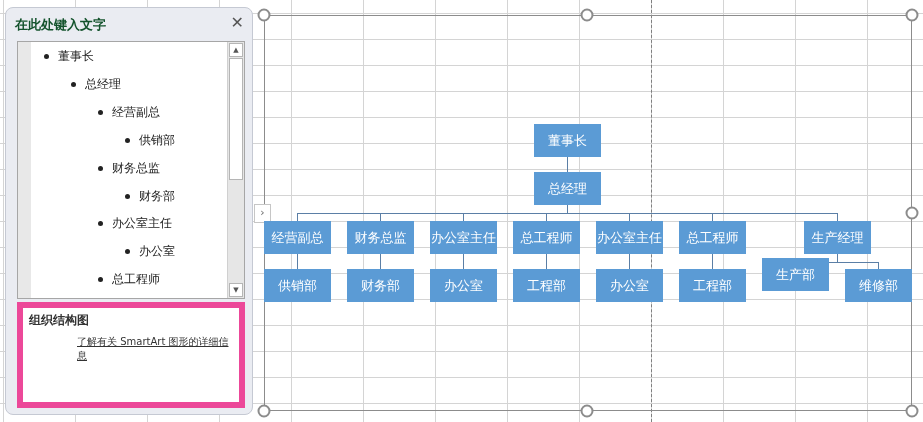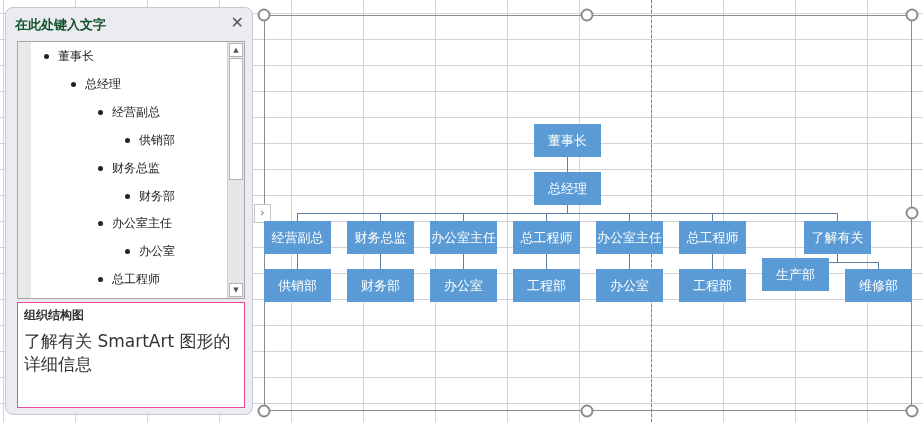--- a/index.html
+++ b/index.html
@@ -23,24 +23,24 @@
   .ptitle{position:absolute;left:9px;top:8px;font-size:13px;font-weight:bold;color:#14532d;}
   .pclose{position:absolute;right:8px;top:5px;font-size:16px;color:#555;cursor:pointer;}
   .listbox{position:absolute;left:11px;top:33px;width:228px;height:258px;background:#fff;border:1px solid #a6a6a6;box-sizing:border-box;}
   .gutter{position:absolute;left:0;top:0;width:13px;height:100%;background:#e8e8e8;}
   .items{position:absolute;left:13px;top:0;right:17px;bottom:0;overflow:hidden;}
   .item{position:absolute;font-size:12px;color:#222;height:20px;line-height:20px;white-space:nowrap;}
   .item .dot{display:inline-block;width:5px;height:5px;background:#222;border-radius:50%;margin-right:9px;vertical-align:middle;}
   .sb{position:absolute;right:0;top:0;width:17px;height:100%;background:#e6e6e6;border-left:1px solid #d0d0d0;box-sizing:border-box;}
   .sb-btn{position:absolute;left:1px;width:14px;height:14px;background:#fff;border:1px solid #b5b5b5;box-sizing:border-box;font-size:7px;color:#555;text-align:center;line-height:12px;}
   .sb-thumb{position:absolute;left:1px;top:16px;width:14px;height:122px;background:#fff;border:1px solid #b5b5b5;box-sizing:border-box;}
-  .descbox{position:absolute;left:11px;top:294px;width:228px;height:106px;background:#fff;border:1px solid #ec4899;box-sizing:border-box;padding:4px 6px;}
+  .descbox{position:absolute;left:11px;top:294px;width:228px;height:106px;background:#fff;border:6px solid #ec4899;box-sizing:border-box;padding:4px 6px;}
   .dtitle{font-size:12px;font-weight:bold;color:#333;margin-bottom:3px;}
   .dtext{font-size:11.5px;color:#444;line-height:16px;}
-  .dlink{font-size:17px;color:#333;margin-top:6px;display:block;cursor:pointer;}
+  .dlink{font-size:10px;color:#333;text-decoration:underline;margin-top:6px;display:block;cursor:pointer;margin-left:48px;}
 </style>
 </head>
 <body>
 
 <div class="grid"></div>
 <div class="dash"></div>
 
 <div class="frame"></div>
 <div class="handle" style="left:264px;top:15px"></div>
 <div class="handle" style="left:587px;top:15px"></div>
@@ -76,21 +76,21 @@
 
 <div class="box" style="left:534px;top:124px">董事长</div>
 <div class="box" style="left:534px;top:172px">总经理</div>
 
 <div class="box" style="left:264px;top:221px">经营副总</div>
 <div class="box" style="left:347px;top:221px">财务总监</div>
 <div class="box" style="left:430px;top:221px">办公室主任</div>
 <div class="box" style="left:513px;top:221px">总工程师</div>
 <div class="box" style="left:596px;top:221px">办公室主任</div>
 <div class="box" style="left:679px;top:221px">总工程师</div>
-<div class="box" style="left:804px;top:221px">了解有关</div>
+<div class="box" style="left:804px;top:221px">生产经理</div>
 
 <div class="box" style="left:264px;top:269px">供销部</div>
 <div class="box" style="left:347px;top:269px">财务部</div>
 <div class="box" style="left:430px;top:269px">办公室</div>
 <div class="box" style="left:513px;top:269px">工程部</div>
 <div class="box" style="left:596px;top:269px">办公室</div>
 <div class="box" style="left:679px;top:269px">工程部</div>
 <div class="box" style="left:762px;top:258px">生产部</div>
 <div class="box" style="left:845px;top:269px">维修部</div>
 

